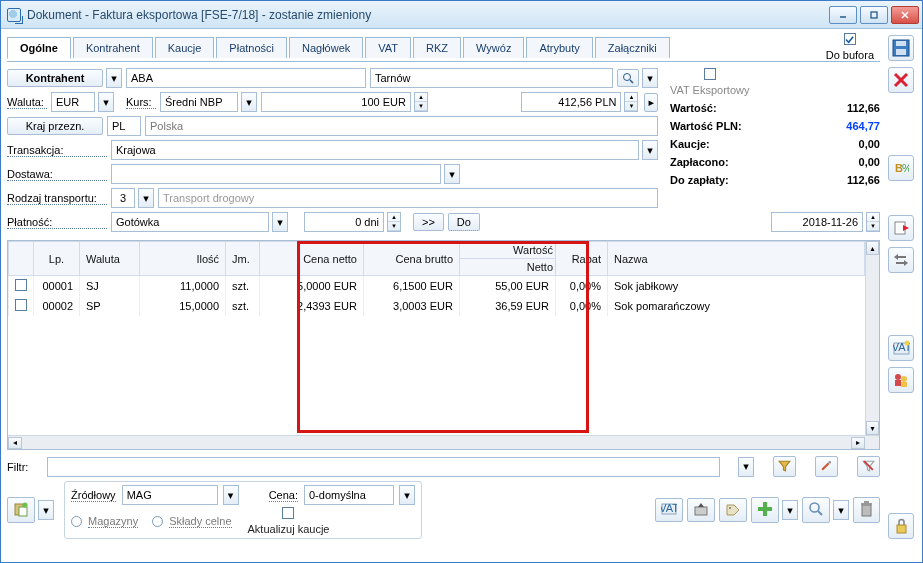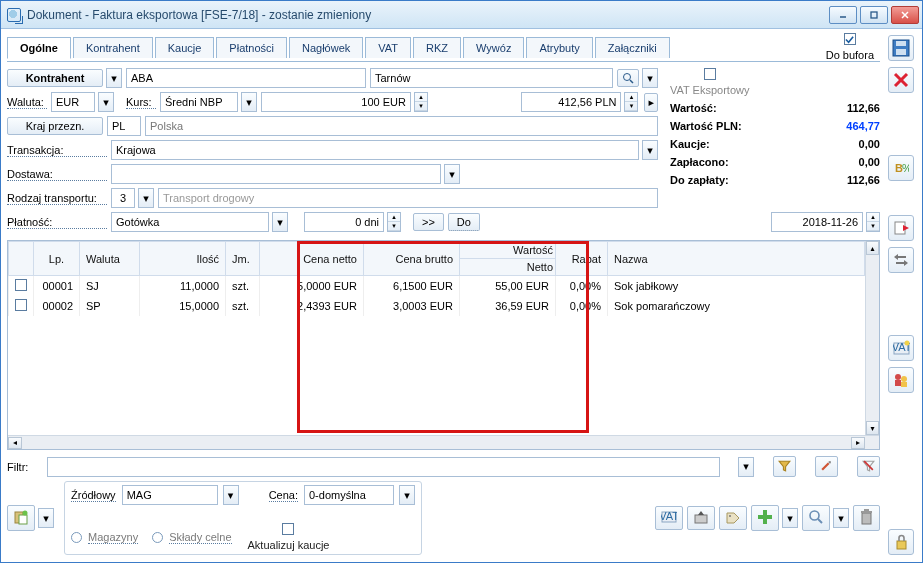--- a/index.html
+++ b/index.html
@@ -295,21 +295,21 @@
       <div class="lowtoolbar">
         <div class="btnlike" style="padding:3px 5px;">
           <svg width="16" height="16" viewBox="0 0 16 16">
               <rect x="2" y="3" width="8" height="11" fill="#d8c27c" stroke="#9b863f"></rect>
               <rect x="6" y="6" width="8" height="9" fill="#fff" stroke="#6b9f46"></rect>
               <circle cx="12" cy="4" r="2.5" fill="#6cc24a"></circle>
             </svg>
         </div>
         <div class="comboarrow">▾</div>
         <div style="border:1px solid #c6d4e3; border-radius:3px; padding:3px 6px; display:flex; align-items:center; gap:8px; margin-left:6px;">
-          <div style="display:flex;flex-direction:column;gap:18px;">
+          <div style="display:flex;flex-direction:column;gap:2px;">
             <div style="display:flex;align-items:center;gap:6px;">
               <span class="underline">Źródłowy</span>
               <input class="txtinp" style="width: 96px;" value="MAG">
               <div class="comboarrow">▾</div>
               <span class="underline" style="margin-left:24px;">Cena:</span>
               <input class="txtinp" style="width: 90px;" value="0-domyślna">
               <div class="comboarrow">▾</div>
             </div>
             <div style="display:flex;align-items:center;gap:6px;color:#7a7a7a;">
               <span class="radiodot"></span>

